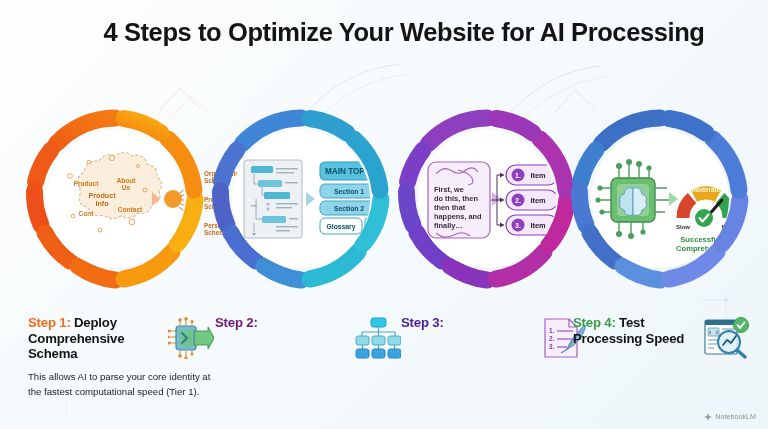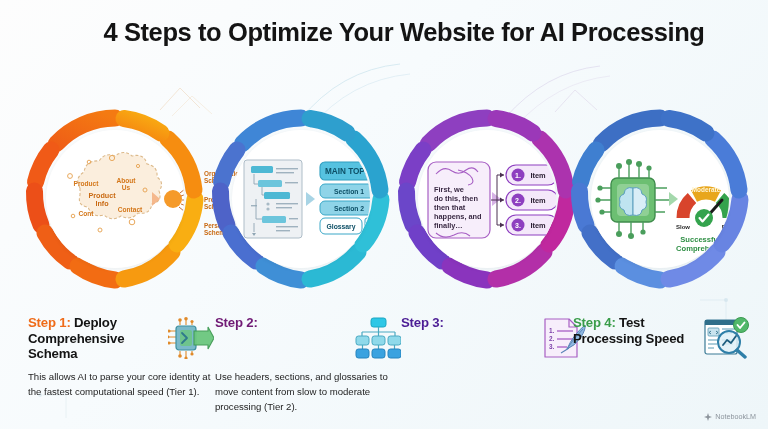--- a/index.html
+++ b/index.html
@@ -416,21 +416,20 @@
         <path d="M26 14 L40 14 L40 10 L46 21 L40 32 L40 28 L26 28 Z" fill="#6bc77e" stroke="#3f9a52" stroke-width="1.1" opacity="0.95"></path>
         <path d="M14 16 l5 5 l-5 5" stroke="#2f7a8c" stroke-width="1.8" fill="none" stroke-linecap="round" stroke-linejoin="round"></path>
       </svg>
     </div>
   </div>
 
   <div class="step s2">
     <div class="step-head">
       <span class="step-num n2">Step 2:</span><br>
     </div>
-    <div class="step-desc">Use headers, sections, and glossaries to move content from slow to moderate processing (Tier 2).</div>
     <div class="step-icon">
       <svg width="46" height="42" viewBox="0 0 46 42">
         <rect x="16" y="1" width="15" height="9" rx="2.5" fill="#2ec7e6" stroke="#1ba6c2" stroke-width="1"></rect>
         <g stroke="#4aa9c2" stroke-width="1.2" fill="none">
           <path d="M23.5 10 L23.5 15"></path>
           <path d="M7 15 L40 15"></path>
           <path d="M7 15 L7 19 M23.5 15 L23.5 19 M40 15 L40 19"></path>
         </g>
         <rect x="1" y="19" width="13" height="9" rx="2.5" fill="#8fd9ea" stroke="#4aa9c2" stroke-width="1"></rect>
         <rect x="17" y="19" width="13" height="9" rx="2.5" fill="#8fd9ea" stroke="#4aa9c2" stroke-width="1"></rect>

